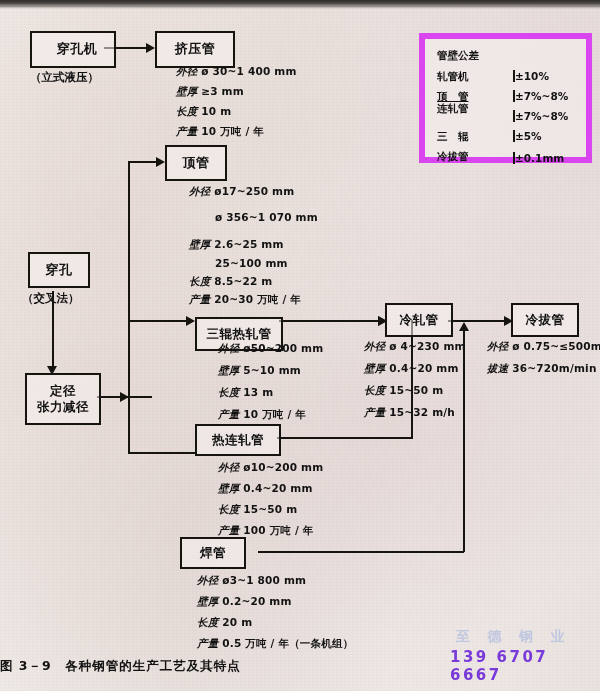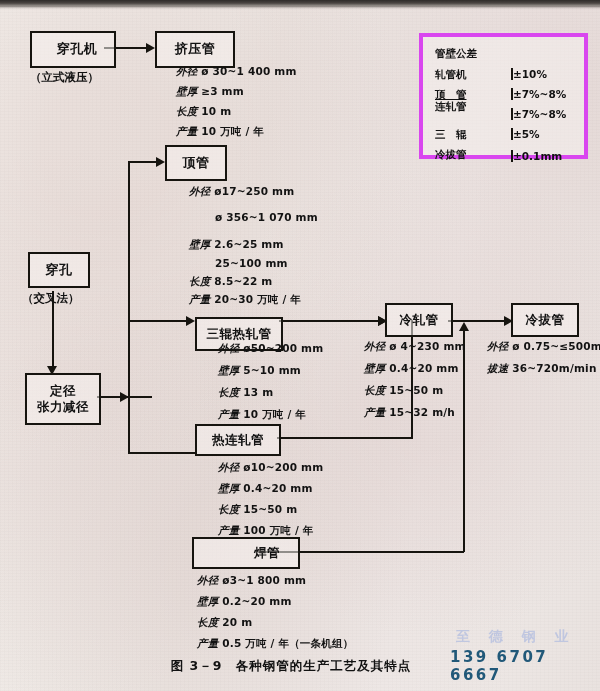--- a/index.html
+++ b/index.html
@@ -51,34 +51,34 @@
     border-left:9px solid #16140f;}
   .arrow-d{position:absolute;width:0;height:0;
     border-left:5px solid transparent;border-right:5px solid transparent;
     border-top:9px solid #16140f;}
   .arrow-u{position:absolute;width:0;height:0;
     border-left:5px solid transparent;border-right:5px solid transparent;
     border-bottom:9px solid #16140f;}
 
   
   #tol{position:absolute;left:419px;top:33px;width:161px;height:118px;
-    border:4px solid #d946ef;background:rgba(248,244,241,.5);}
+    border:6px solid #d946ef;background:rgba(248,244,241,.5);}
   #tol .row{position:absolute;font-weight:bold;font-size:10.5px;white-space:nowrap;}
   #tol .k{left:12px;}
   #tol .v{left:88px;}
 
   
-  #caption{position:absolute;left:0;top:658px;width:582px;text-align:center;
+  #caption{position:absolute;left:0;top:658px;width:582px;
     font-weight:bold;font-size:12.5px;letter-spacing:1px;}
 
   
   #wm1{position:absolute;left:456px;top:628px;font-size:14px;letter-spacing:7px;
-    color:#b9c2e0;font-weight:bold;opacity:.85;}
+    color:#b9c2e0;font-weight:bold;opacity:.85;font-family:Liberation Serif, serif;}
   #wm2{position:absolute;left:450px;top:648px;font-size:15px;letter-spacing:2.5px;
-    color:#0c4a6e;font-weight:bold;opacity:.9;}
+    color:#6d28d9;font-weight:bold;opacity:.9;}
 </style>
 </head>
 <body>
 
 <div id="paper"></div>
 <div id="grain"></div>
 <div id="topedge"></div>
 
 <div class="layer">
 
@@ -141,21 +141,21 @@
 </div>
 
 <div class="box" style="left:195px;top:305px;width:84px;height:30px;font-size:12.5px;margin-top:12px;">
   <span>三辊热轧管</span>
 </div>
 
 <div class="box" style="left:195px;top:424px;width:82px;height:28px;font-size:12.5px;">
   <span>热连轧管</span>
 </div>
 
-<div class="box" style="left:192px;top:537px;width:62px;height:28px;font-size:12.5px;padding-left:42px;">
+<div class="box" style="left:180px;top:537px;width:62px;height:28px;font-size:12.5px;">
   <span>焊管</span>
 </div>
 
 <div class="box" style="left:385px;top:303px;width:64px;height:30px;font-size:12.5px;">
   <span>冷轧管</span>
 </div>
 
 <div class="box" style="left:511px;top:303px;width:64px;height:30px;font-size:12.5px;">
   <span>冷拔管</span>
 </div>

